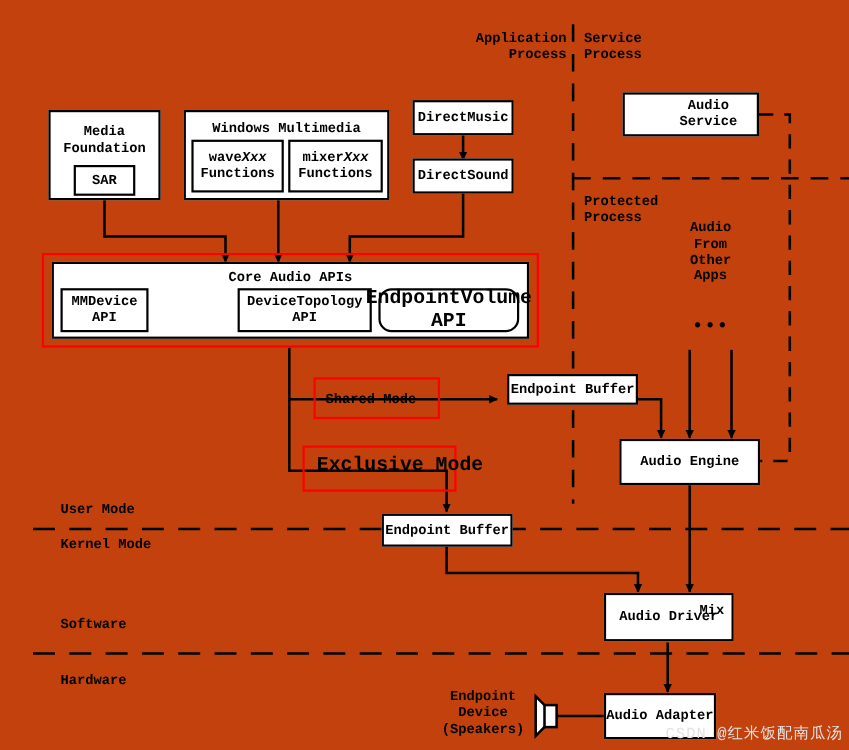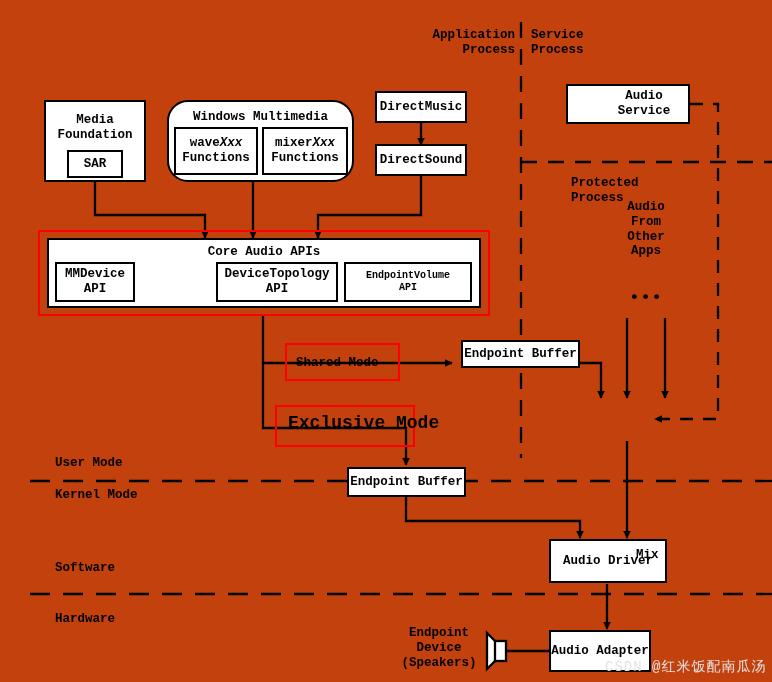--- a/index.html
+++ b/index.html
@@ -68,63 +68,64 @@
     <g stroke="#000" stroke-width="2.3" fill="#fff">
       <path d="M487,633 L487,669 L496,660 L496,642 z"></path>
       <rect x="495" y="641" width="11" height="20"></rect>
     </g>
   </svg>
 
   <div class="lbl ttl" style="left:420px;top:28px;width:95px;text-align:right;">Application
 Process</div>
   <div class="lbl ttl" style="left:531px;top:28px;width:110px;text-align:left;">Service
 Process</div>
-  <div class="lbl ttl" style="left:531px;top:176px;width:110px;text-align:left;margin-left:40px;">Protected
+  <div class="lbl ttl" style="left:531px;top:176px;width:110px;text-align:left;">Protected
 Process</div>
 
   <div class="lbl ttl" style="left:55px;top:456px;width:120px;text-align:left;">User Mode</div>
   <div class="lbl ttl" style="left:55px;top:488px;width:130px;text-align:left;">Kernel Mode</div>
   <div class="lbl ttl" style="left:55px;top:561px;width:120px;text-align:left;">Software</div>
   <div class="lbl ttl" style="left:55px;top:612px;width:120px;text-align:left;">Hardware</div>
 
   <div class="box boxtop" style="left:44px;top:100px;width:102px;height:82px;font-size:12.5px;padding-top:11px;">Media
 Foundation</div>
   <div class="box" style="left:67px;top:150px;width:56px;height:28px;font-size:12.5px;">SAR</div>
 
-  <div class="box boxtop" style="left:167px;top:100px;width:187px;height:82px;font-size:12.5px;padding-top:8px;border-radius:21px;">Windows Multimedia</div>
+  <div class="box boxtop" style="left:167px;top:100px;width:187px;height:82px;font-size:12.5px;padding-top:8px;">Windows Multimedia</div>
   <div class="box" style="left:174px;top:127px;width:84px;height:48px;font-size:12.5px;">
     <span>wave<i>Xxx</i><br>Functions</span>
   </div>
   <div class="box" style="left:262px;top:127px;width:86px;height:48px;font-size:12.5px;">
     <span>mixer<i>Xxx</i><br>Functions</span>
   </div>
 
   <div class="box" style="left:375px;top:91px;width:92px;height:32px;font-size:12.5px;">DirectMusic</div>
   <div class="box" style="left:375px;top:144px;width:92px;height:32px;font-size:12.5px;">DirectSound</div>
 
   <div class="box" style="left:566px;top:84px;width:124px;height:40px;font-size:12.5px;padding-left:32px;">Audio Service</div>
 
   <div class="redbox" style="left:38px;top:230px;width:452px;height:86px;"></div>
   <div class="box boxtop" style="left:47px;top:238px;width:434px;height:70px;font-size:12.5px;padding-top:5px;">Core Audio APIs</div>
   <div class="box" style="left:55px;top:262px;width:80px;height:40px;font-size:12.5px;">MMDevice
 API</div>
   <div class="box" style="left:216px;top:262px;width:122px;height:40px;font-size:12.5px;">DeviceTopology
 API</div>
-  <div class="box" style="left:344px;top:262px;width:128px;height:40px;font-size:10px;">EndpointVolume
+  <div class="box" style="left:344px;top:262px;width:128px;height:40px;font-size:18px;border-radius:12px;">EndpointVolume
 API</div>
 
   <div class="redbox" style="left:285px;top:343px;width:115px;height:38px;"></div>
   <div class="redlabel" style="left:296px;top:356px;font-size:12.5px;">Shared Mode</div>
 
   <div class="redbox" style="left:275px;top:405px;width:140px;height:42px;"></div>
   <div class="redlabel" style="left:288px;top:413px;font-size:18px;">Exclusive Mode</div>
 
   <div class="box" style="left:461px;top:340px;width:119px;height:28px;font-size:12.5px;">Endpoint Buffer</div>
   <div class="box" style="left:347px;top:467px;width:119px;height:30px;font-size:12.5px;">Endpoint Buffer</div>
 
+  <div class="box" style="left:563px;top:399px;width:128px;height:42px;font-size:12.5px;">Audio Engine</div>
   <div class="box" style="left:549px;top:539px;width:118px;height:44px;font-size:12.5px;">Audio Driver</div>
   <div class="box" style="left:549px;top:630px;width:102px;height:42px;font-size:12.5px;">Audio Adapter</div>
 
   <div class="lbl ttl" style="left:606px;top:200px;width:80px;">Audio
 From
 Other
 Apps</div>
   <div class="lbl" style="left:620px;top:288px;width:52px;font-size:17px;letter-spacing:1px;">•••</div>
   <div class="lbl ttl" style="left:636px;top:500px;width:40px;text-align:left;margin-top:48px;">Mix</div>
   <div class="lbl ttl" style="left:396px;top:626px;width:86px;text-align:center;">Endpoint

